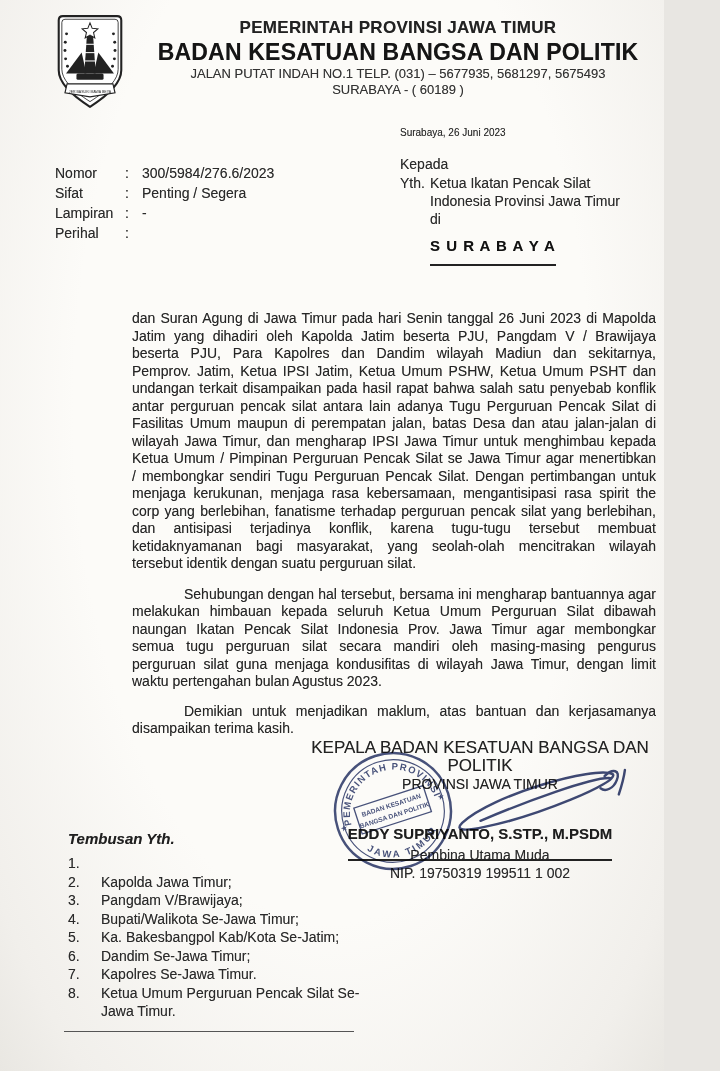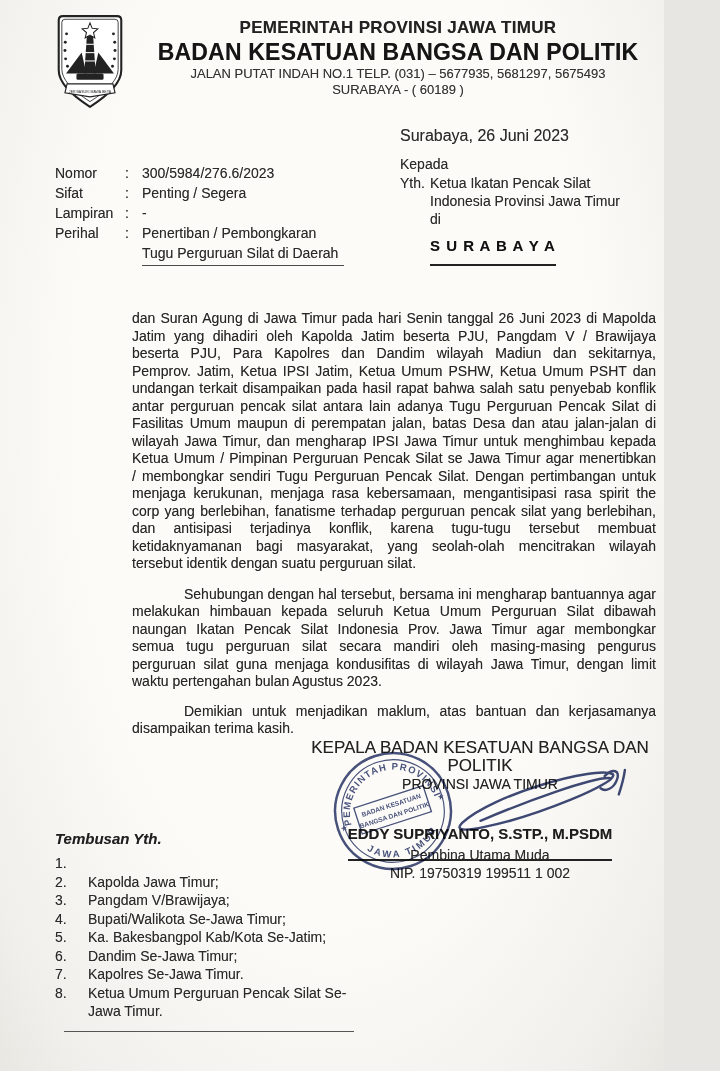--- a/index.html
+++ b/index.html
@@ -11,21 +11,21 @@
   .page .txt{text-shadow:0 0 0.5px rgba(50,50,50,.45);}
   .abs{position:absolute;}
   
   .lh{left:128px;top:18px;width:540px;text-align:center;}
   .lh-1{font-size:17px;font-weight:bold;letter-spacing:.3px;color:#222;}
   .lh-2{font-size:23px;font-weight:bold;letter-spacing:.2px;color:#151515;margin-top:1px;}
   .lh-3{font-size:13px;color:#333;}
   .lh-4{font-size:13px;margin-top:1px;color:#333;}
   .emblem{left:54px;top:13px;width:72px;height:98px;}
   
-  .dateline{left:400px;top:127px;font-size:16px;}
+  .dateline{left:400px;top:127px;font-size:10px;}
   .kepada{left:400px;top:156px;font-size:14px;}
   .yth{left:400px;top:175px;font-size:14px;}
   .rcp1{left:430px;top:175px;font-size:14px;}
   .rcp2{left:430px;top:193px;font-size:14px;}
   .rcp-di{left:430px;top:211px;font-size:14px;}
   .rcp-city{left:430px;top:237px;font-size:15px;font-weight:bold;letter-spacing:1px;
             border-bottom:2px solid #222;padding-bottom:10px;color:#111;}
   
   .meta{left:55px;top:163px;width:300px;font-size:14px;}
   .meta-row{display:grid;grid-template-columns:70px 17px 1fr;line-height:20px;}
@@ -43,21 +43,21 @@
   .sig-t1{font-size:17px;line-height:18px;color:#222;}
   .sig-t2{font-size:14px;line-height:18px;color:#222;}
   .sig-name{left:305px;top:825px;width:350px;text-align:center;}
   .sig-name span{display:inline-block;font-size:15px;font-weight:bold;color:#1d1d1d;
                  border-bottom:2px solid #222;padding-bottom:17px;}
   .sig-rank{left:305px;top:847px;width:350px;text-align:center;font-size:14px;}
   .sig-nip{left:305px;top:865px;width:350px;text-align:center;font-size:14px;}
   .stamp{left:331px;top:749px;width:124px;height:124px;opacity:.88;mix-blend-mode:multiply;z-index:5;}
   .signature-svg{left:452px;top:763px;width:178px;height:78px;opacity:.92;mix-blend-mode:multiply;z-index:4;}
   
-  .tembusan{left:55px;top:830px;width:310px;font-size:14px;}
+  .tembusan{left:68px;top:830px;width:310px;font-size:14px;}
   .tb-head{font-weight:bold;font-style:italic;font-size:15px;color:#1f1f1f;margin-bottom:7px;}
   .tb-item{display:grid;grid-template-columns:33px 1fr;line-height:18.5px;}
   .tb-line{display:block;}
   .tb-rule{left:64px;top:1031px;width:290px;border-top:1.6px solid #555;}
 </style>
 </head>
 <body>
 
 <div class="page">
 
@@ -109,21 +109,20 @@
       <span class="meta-val">Penting / Segera</span>
     </div>
     <div class="meta-row">
       <span>Lampiran</span>
       <span>:</span>
       <span class="meta-val">-</span>
     </div>
     <div class="meta-row">
       <span>Perihal</span>
       <span>:</span>
-      <span class="meta-val underlined">Penertiban / Pembongkaran Tugu Perguruan Silat di Daerah</span>
     </div>
   </div>
 
   <div class="abs kepada txt">Kepada</div>
   <div class="abs yth txt">Yth.</div>
   <div class="abs rcp1 txt">Ketua Ikatan Pencak Silat</div>
   <div class="abs rcp2 txt">Indonesia Provinsi Jawa Timur</div>
   <div class="abs rcp-di txt">di</div>
   <div class="abs rcp-city txt">S U R A B A Y A</div>
 

